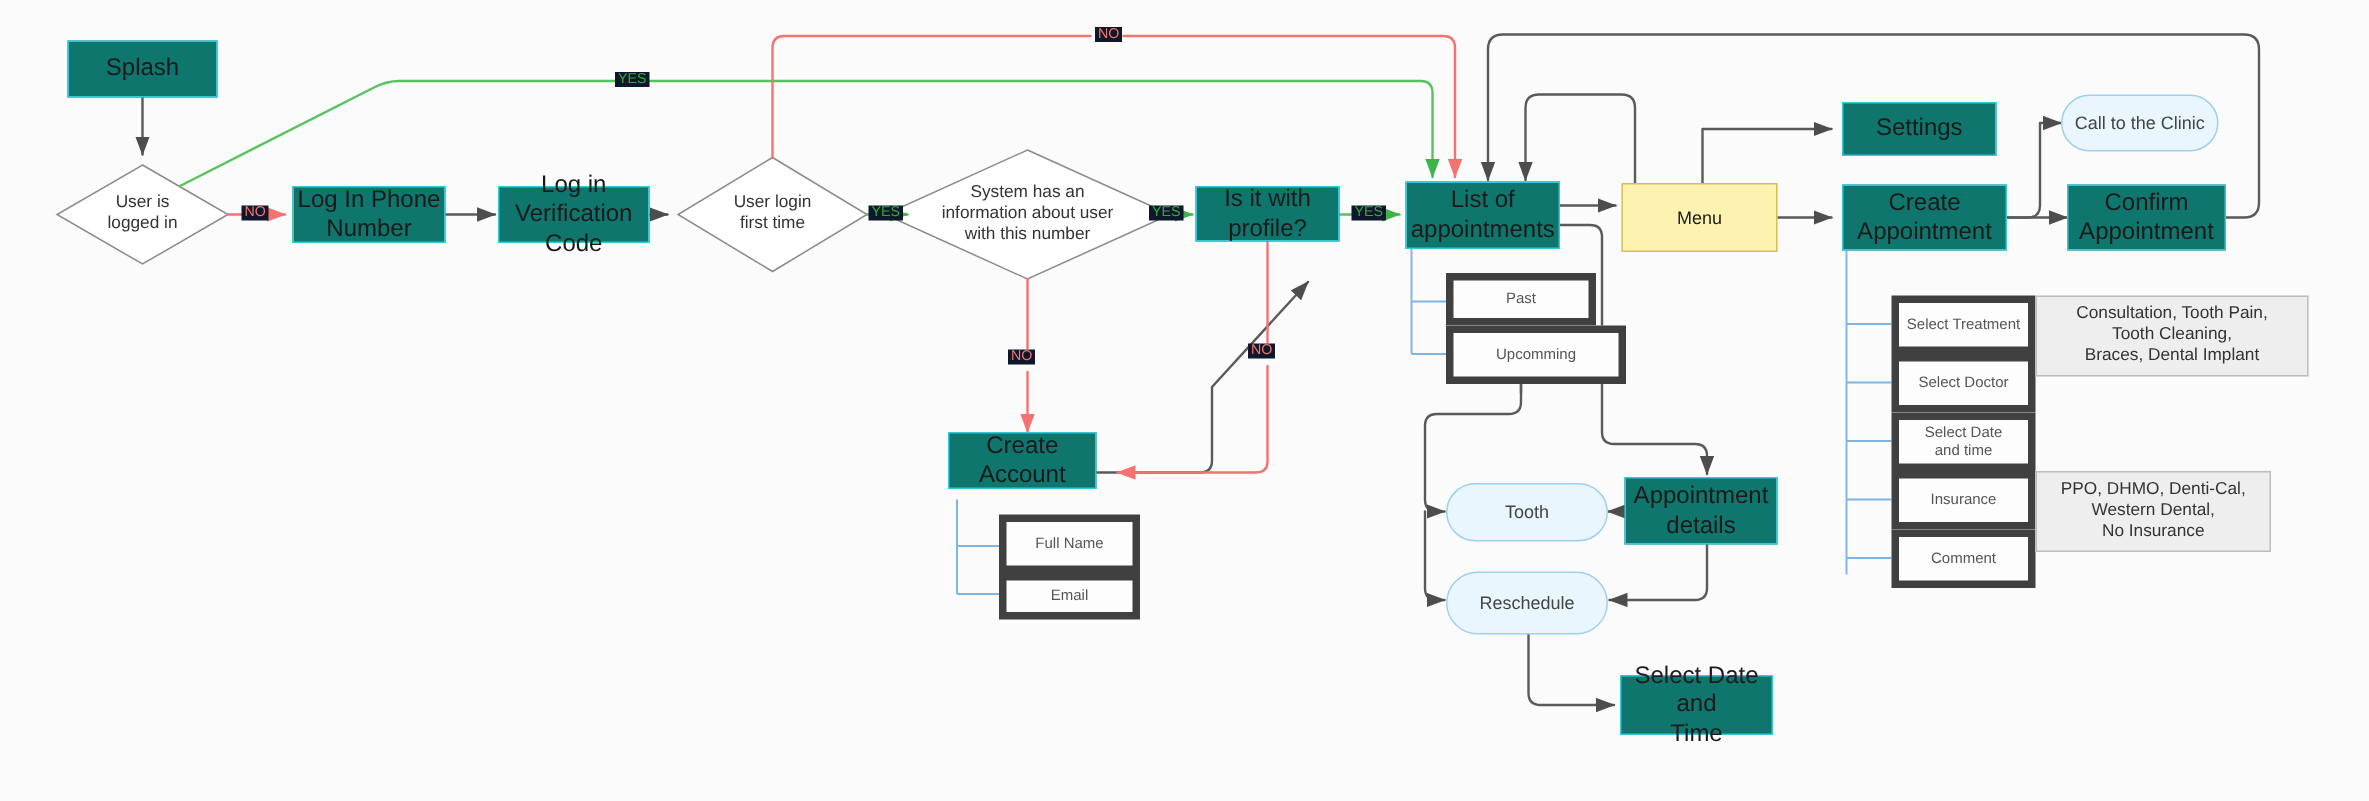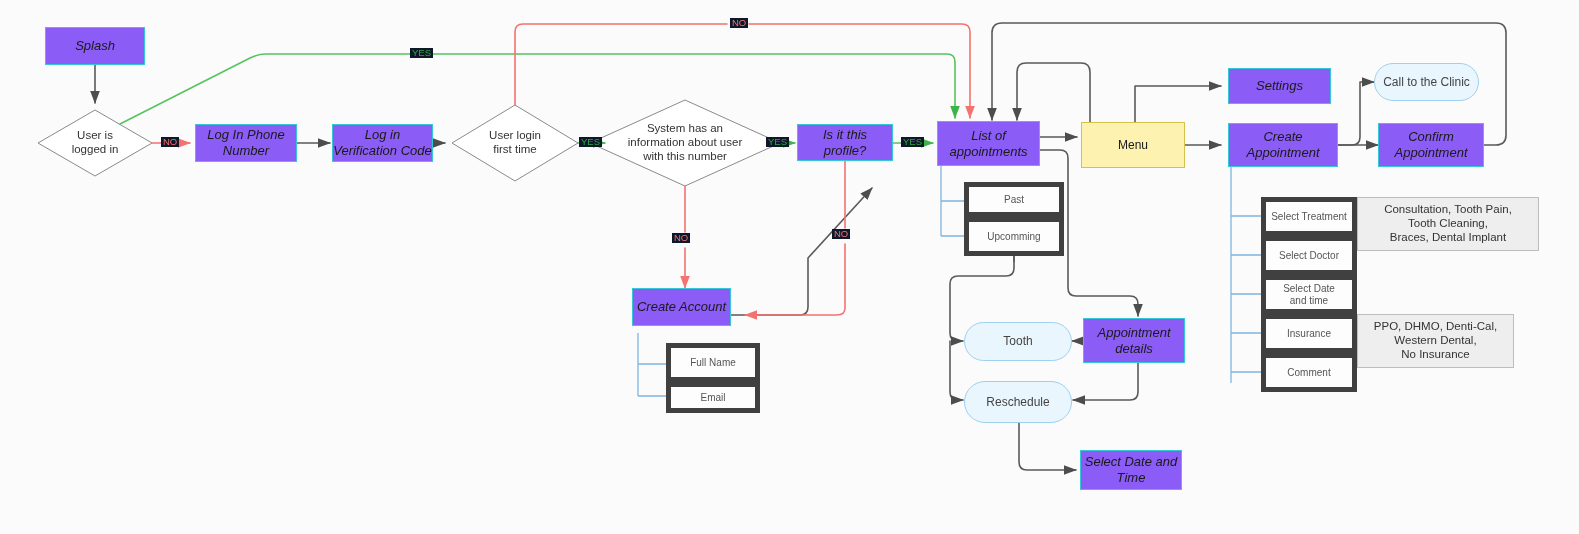--- a/index.html
+++ b/index.html
@@ -2,21 +2,21 @@
 <html><head>
 <meta charset="utf-8">
 <style>
   html,body{margin:0;padding:0;background:#fbfbfb;}
   body{width:1579px;height:534px;font-family:"Liberation Sans",sans-serif;overflow:hidden;}
   #canvas{position:relative;width:1579px;height:534px;background:#fbfbfb;}
   svg#edges{position:absolute;left:0;top:0;width:1579px;height:534px;pointer-events:none;}
 
   .node{position:absolute;box-sizing:border-box;display:flex;align-items:center;justify-content:center;
         text-align:center;line-height:1.2;color:#1a1a1a;}
-  .proc{background:#8b5cf6;border:1px solid #34c7d6;font-size:13px;font-style:italic;}
+  .proc{background:#0f766e;border:1px solid #34c7d6;font-size:16px;}
   .proc-yellow{background:#fdf2b0;border:1px solid #d6c24a;font-size:12px;}
   .decision{background:transparent;border:none;font-size:11.5px;color:#333;}
   .decision .dlabel{position:relative;z-index:2;}
   .rounded{background:#eaf6fd;border:1px solid #9fd0ee;border-radius:22px;font-size:12px;color:#444;}
   .subitem{background:#fdfdfd;border:5px solid #404040;font-size:10px;color:#555;}
   .notebox{background:#eeeeee;border:1px solid #bdbdbd;font-size:11.5px;color:#333;padding:4px 6px;}
 
   .edgelabel{position:absolute;font-size:9.5px;background:#0f172a;padding:0 2px;line-height:1;}
   .lbl-yes{color:#2fa83f;}
   .lbl-no{color:#f4726f;}
@@ -141,33 +141,33 @@
 first time</span>
   </div>
 
   <div class="node decision" style="left:600px;top:115px;width:170px;height:56px;">
     <span class="dlabel" style="white-space:pre-line;">System has an
 information about user
 with this number</span>
   </div>
 
   <div class="node proc" style="left:797px;top:124px;width:96px;height:37px;">
-    <span style="white-space:pre-line;">Is it this
+    <span style="white-space:pre-line;">Is it with
 profile?</span>
   </div>
 
   <div class="node proc" style="left:937px;top:121px;width:103px;height:45px;">
     <span style="white-space:pre-line;">List of
 appointments</span>
   </div>
 
   <div class="node subitem" style="left:964px;top:182px;width:100px;height:35px;">
     <span>Past</span>
   </div>
-  <div class="node subitem" style="left:964px;top:217px;width:100px;height:39px;align-items:center;">
+  <div class="node subitem" style="left:964px;top:217px;width:120px;height:39px;align-items:center;">
     <span>Upcomming</span>
   </div>
 
   <div class="node proc-yellow" style="left:1081px;top:122px;width:104px;height:46px;">
     <span>Menu</span>
   </div>
 
   <div class="node proc" style="left:1228px;top:68px;width:103px;height:36px;">
     <span>Settings</span>
   </div>

